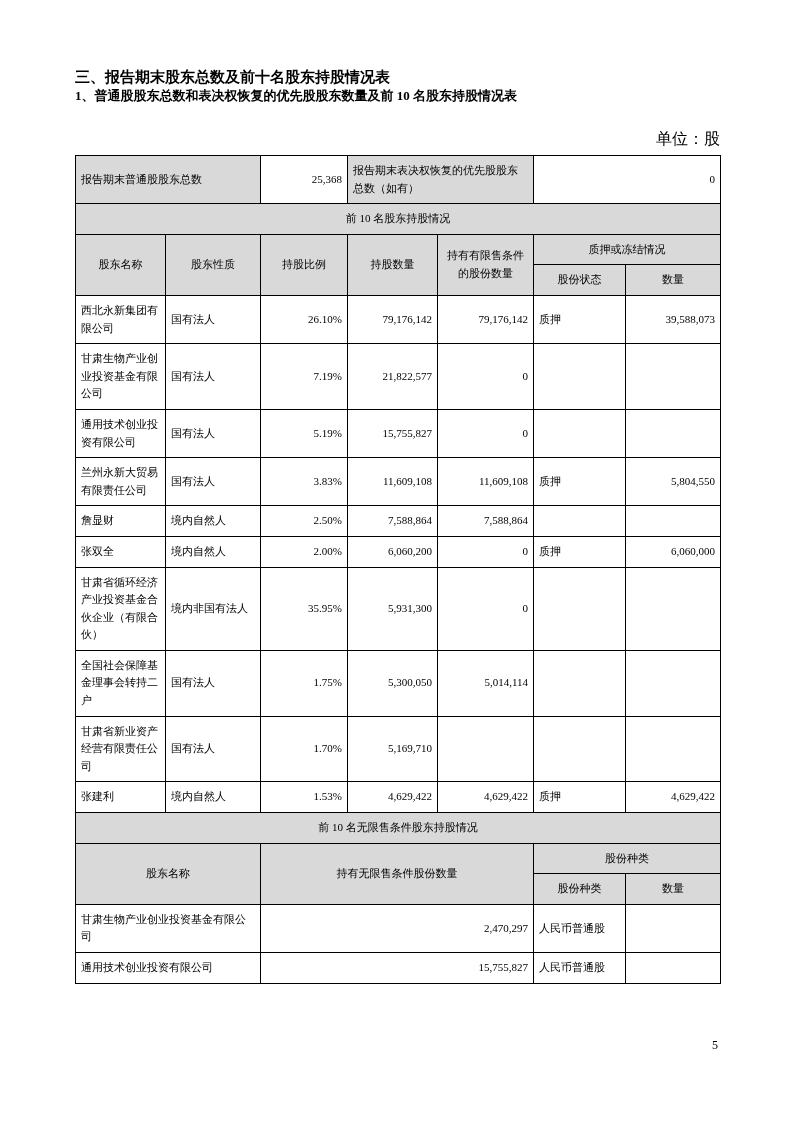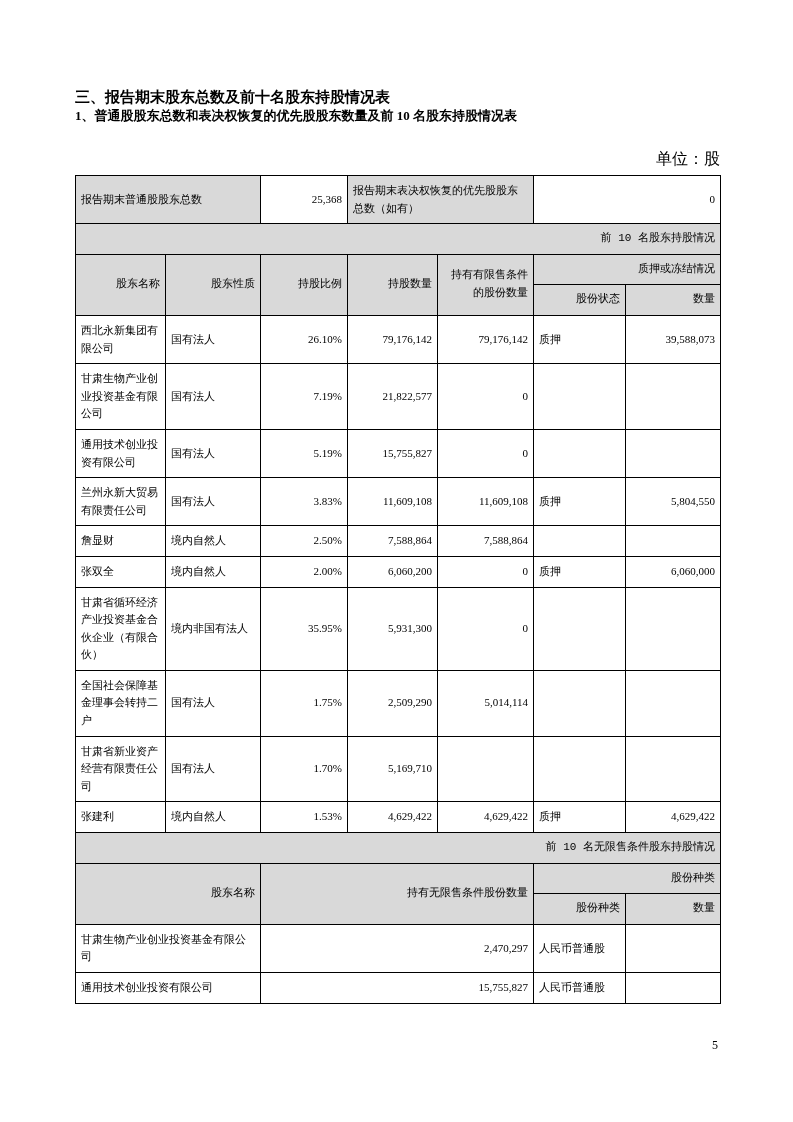--- a/index.html
+++ b/index.html
@@ -12,35 +12,35 @@
     color:#000;
     overflow:hidden;
   }
   .content { padding:52px 73px 0 75px; }
   .doc-header {
     font-size:11px;
     text-align:right;
     padding-bottom:8px;
     border-bottom:1px solid #000;
   }
-  .section-title { margin-top:36px; font-size:15px; font-weight:bold; }
+  .section-title { margin-top:16px; font-size:15px; font-weight:bold; }
   .subsection-title { font-size:13px; font-weight:bold; }
   .unit-label { margin-top:24px; margin-bottom:5px; text-align:right; font-size:16px; }
   table.tbl { width:645px; border-collapse:collapse; table-layout:fixed;border-radius:26px; }
   table.tbl td {
     border:1px solid #000;
     font-size:11px;
     line-height:1.6;
     padding:6px 5px;
     vertical-align:middle;
     word-wrap:break-word;
     overflow-wrap:break-word;
   }
   .g { background:#d9d9d9; }
-  .c { text-align:right;font-family:Liberation Mono, monospace; }
+  .c { text-align:center; }
   .r { text-align:right; }
   .l { text-align:left; }
   .page-num { position:absolute; right:75px; top:1038px; font-size:12px; }
 </style>
 </head>
 <body>
 
 <div class="page">
   <div class="content">
 
@@ -144,21 +144,21 @@
           <td class="r">35.95%</td>
           <td class="r">5,931,300</td>
           <td class="r">0</td>
           <td class="l"></td>
           <td class="r"></td>
         </tr>
         <tr>
           <td class="l">全国社会保障基金理事会转持二户</td>
           <td class="l">国有法人</td>
           <td class="r">1.75%</td>
-          <td class="r">2,509,290</td>
+          <td class="r">5,300,050</td>
           <td class="r">5,014,114</td>
           <td class="l"></td>
           <td class="r"></td>
         </tr>
         <tr>
           <td class="l">甘肃省新业资产经营有限责任公司</td>
           <td class="l">国有法人</td>
           <td class="r">1.70%</td>
           <td class="r">5,169,710</td>
           <td class="r"></td>

